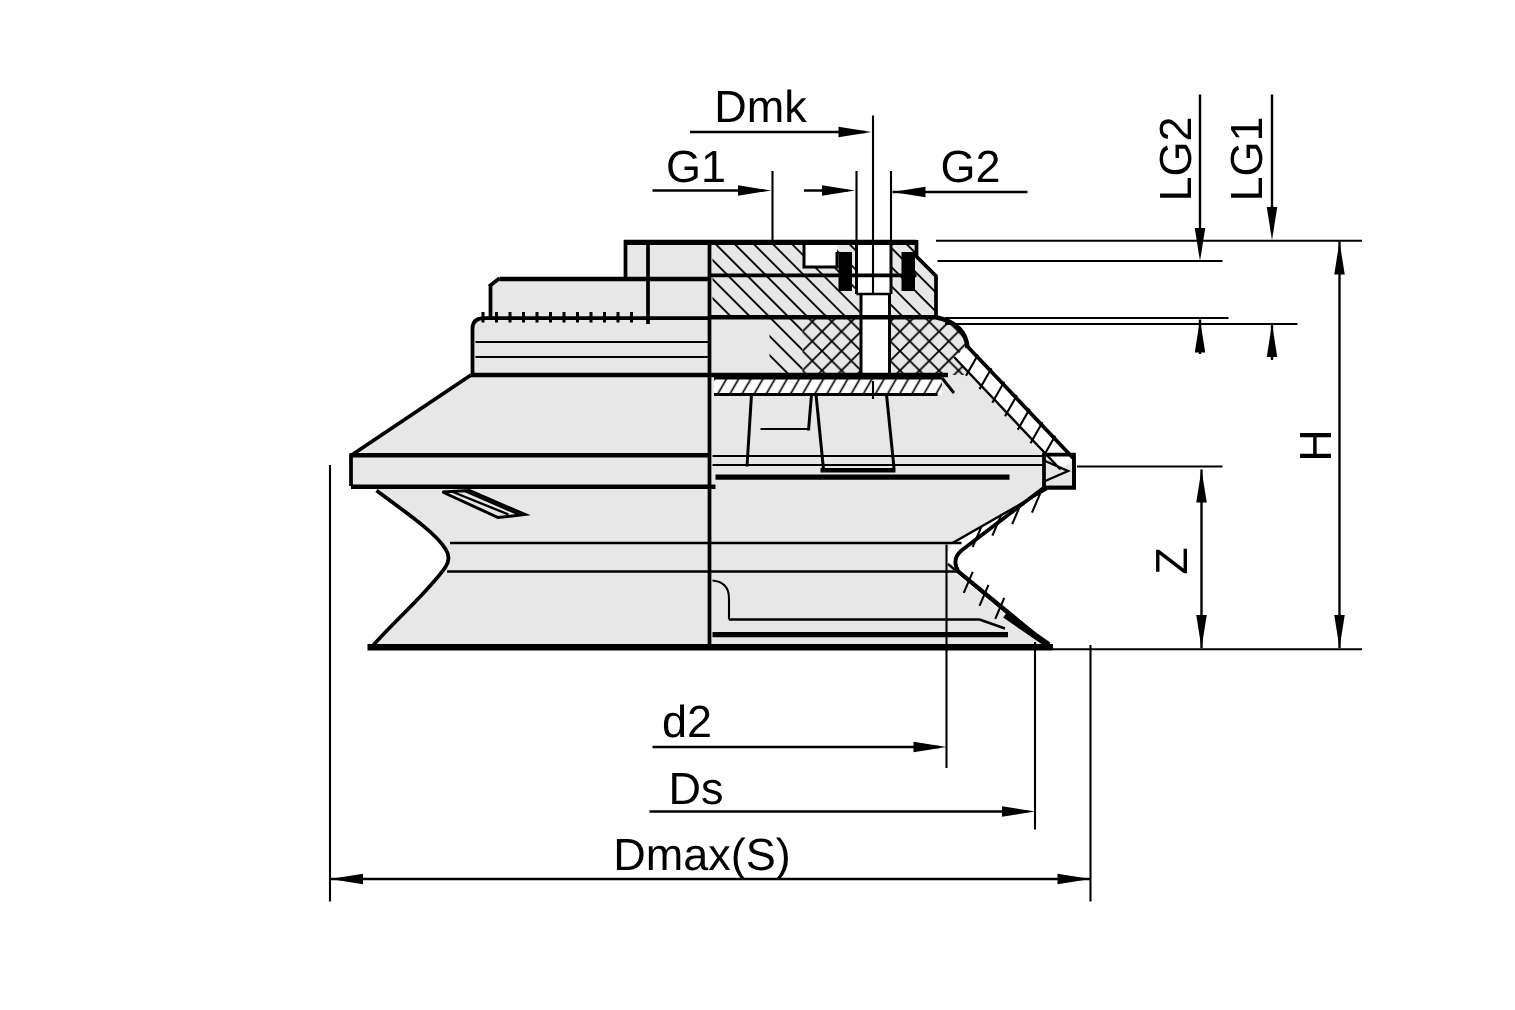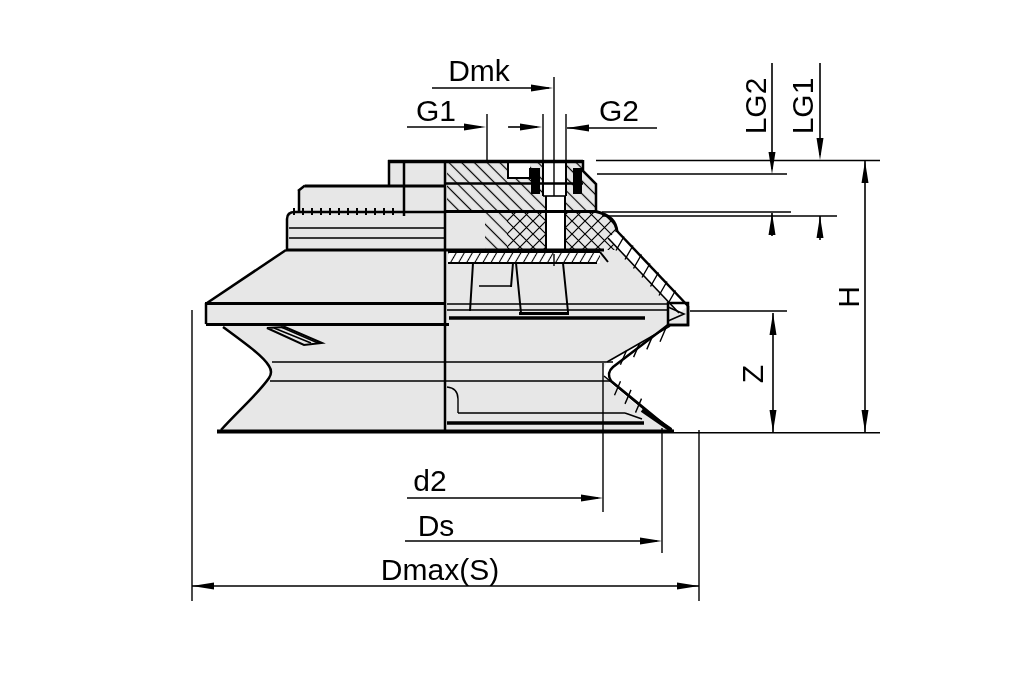--- a/index.html
+++ b/index.html
@@ -1,16 +1,16 @@
 <!DOCTYPE html>
 <html style="--line: #000000; --body: #e7e7e7; --bg: #ffffff;"><head>
 <meta charset="utf-8">
 <style>
   html,body{margin:0;padding:0;background:#fff;}
-  .stage{width:920px;height:673px;position:relative;background:var(--bg,#ffffff);overflow:hidden;}
+  .stage{width:920px;height:673px;position:relative;background:var(--bg,#ffffff);overflow:hidden;margin-left:28px;}
   svg{display:block;}
   text{font-family:"Liberation Sans","DejaVu Sans",sans-serif;font-size:30px;fill:#000;}
   .ln{stroke:var(--line,#000);fill:none;}
   .w1{stroke-width:1.4;}
   .w15{stroke-width:1.6;}
   .w2{stroke-width:2;}
   .w25{stroke-width:2.5;}
   .w3{stroke-width:3;}
   .w35{stroke-width:3.5;}
   .w4{stroke-width:4.2;}

